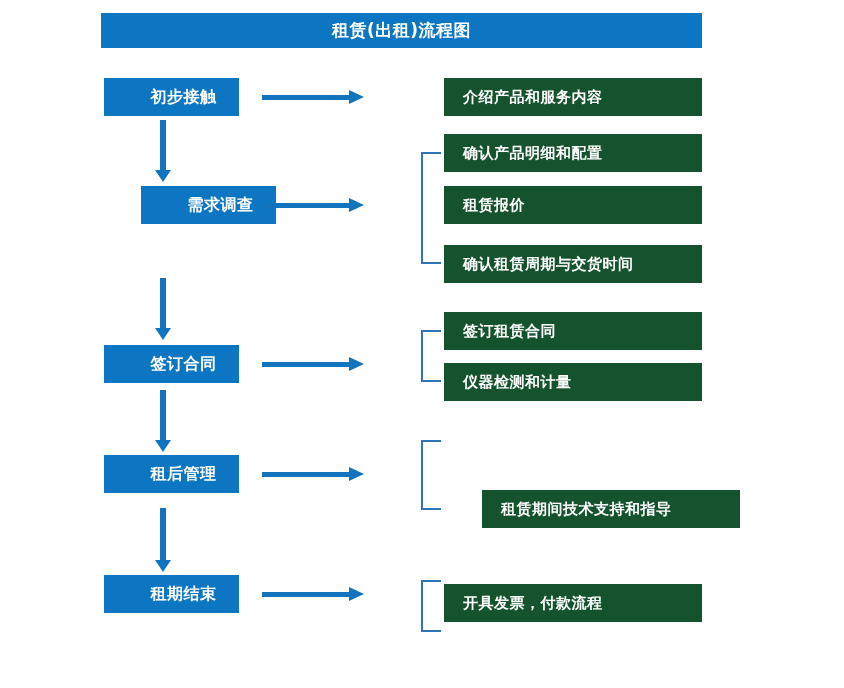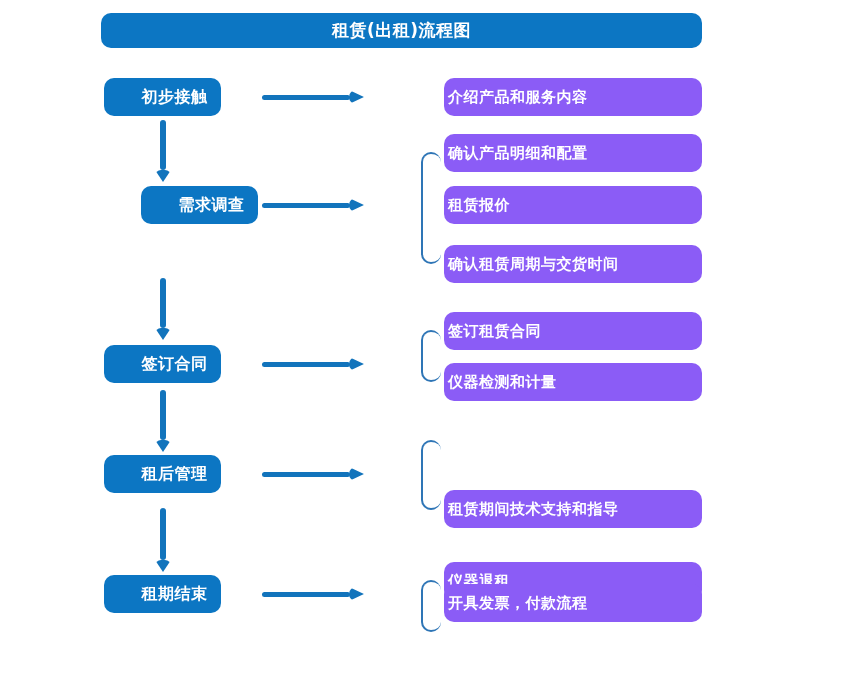--- a/index.html
+++ b/index.html
@@ -1,15 +1,15 @@
 <!DOCTYPE html>
 <html><head>
 <meta charset="utf-8">
 <style>
-  * { box-sizing: border-box; margin: 0; padding: 0; border-radius: 10px; }
+  * { box-sizing: border-box; margin: 0; padding: 0; }
   html, body {
     width: 844px;
     height: 688px;
     background: #ffffff;
     font-family: "DejaVu Sans", "Liberation Sans", sans-serif;
     overflow: hidden;
   }
   #canvas {
     position: relative;
     width: 844px;
@@ -31,46 +31,46 @@
     display: flex;
     align-items: center;
     justify-content: center;
     letter-spacing: 0.5px;
   }
 
   
   .stage-box {
     position: absolute;
     left: 104px;
-    width: 117px;
+    width: 135px;
     height: 38px;
     background: #0C76C3;
     color: #ffffff;
     font-size: 16px;
     font-weight: bold;
     display: flex;
     align-items: center;
     justify-content: center;
     letter-spacing: 0.5px;
     padding-left: 24px;
   }
 
   
   .detail-box {
     position: absolute;
     left: 444px;
     width: 258px;
     height: 38px;
-    background: #8b5cf6;
+    background: #14532d;
     color: #ffffff;
     font-size: 15px;
     font-weight: bold;
     display: flex;
     align-items: center;
-    padding-left: 4px;
+    padding-left: 19px;
     letter-spacing: 0.5px;
   }
 
   
   .h-arrow {
     position: absolute;
     left: 262px;
     width: 102px;
     height: 16px;
   }
@@ -181,17 +181,16 @@
   <div class="bracket" style="top:330px; height:52px;"></div>
   <div class="bracket" style="top:440px; height:70px;"></div>
   <div class="bracket" style="top:580px; height:52px;"></div>
 
   <div class="detail-box" style="top:78px;">介绍产品和服务内容</div>
   <div class="detail-box" style="top:134px;">确认产品明细和配置</div>
   <div class="detail-box" style="top:186px;">租赁报价</div>
   <div class="detail-box" style="top:312px;">签订租赁合同</div>
   <div class="detail-box" style="top:245px;">确认租赁周期与交货时间</div>
   <div class="detail-box" style="top:363px;">仪器检测和计量</div>
-  <div class="detail-box" style="top:490px;">租赁期间技术支持和指导</div>
-  <div class="detail-box" style="top:562px;">仪器退租</div>
+  <div class="detail-box" style="top:490px;margin-left:38px;">租赁期间技术支持和指导</div>
   <div class="detail-box" style="top:584px;">开具发票，付款流程</div>
 
 </div>
 
 </body></html>

